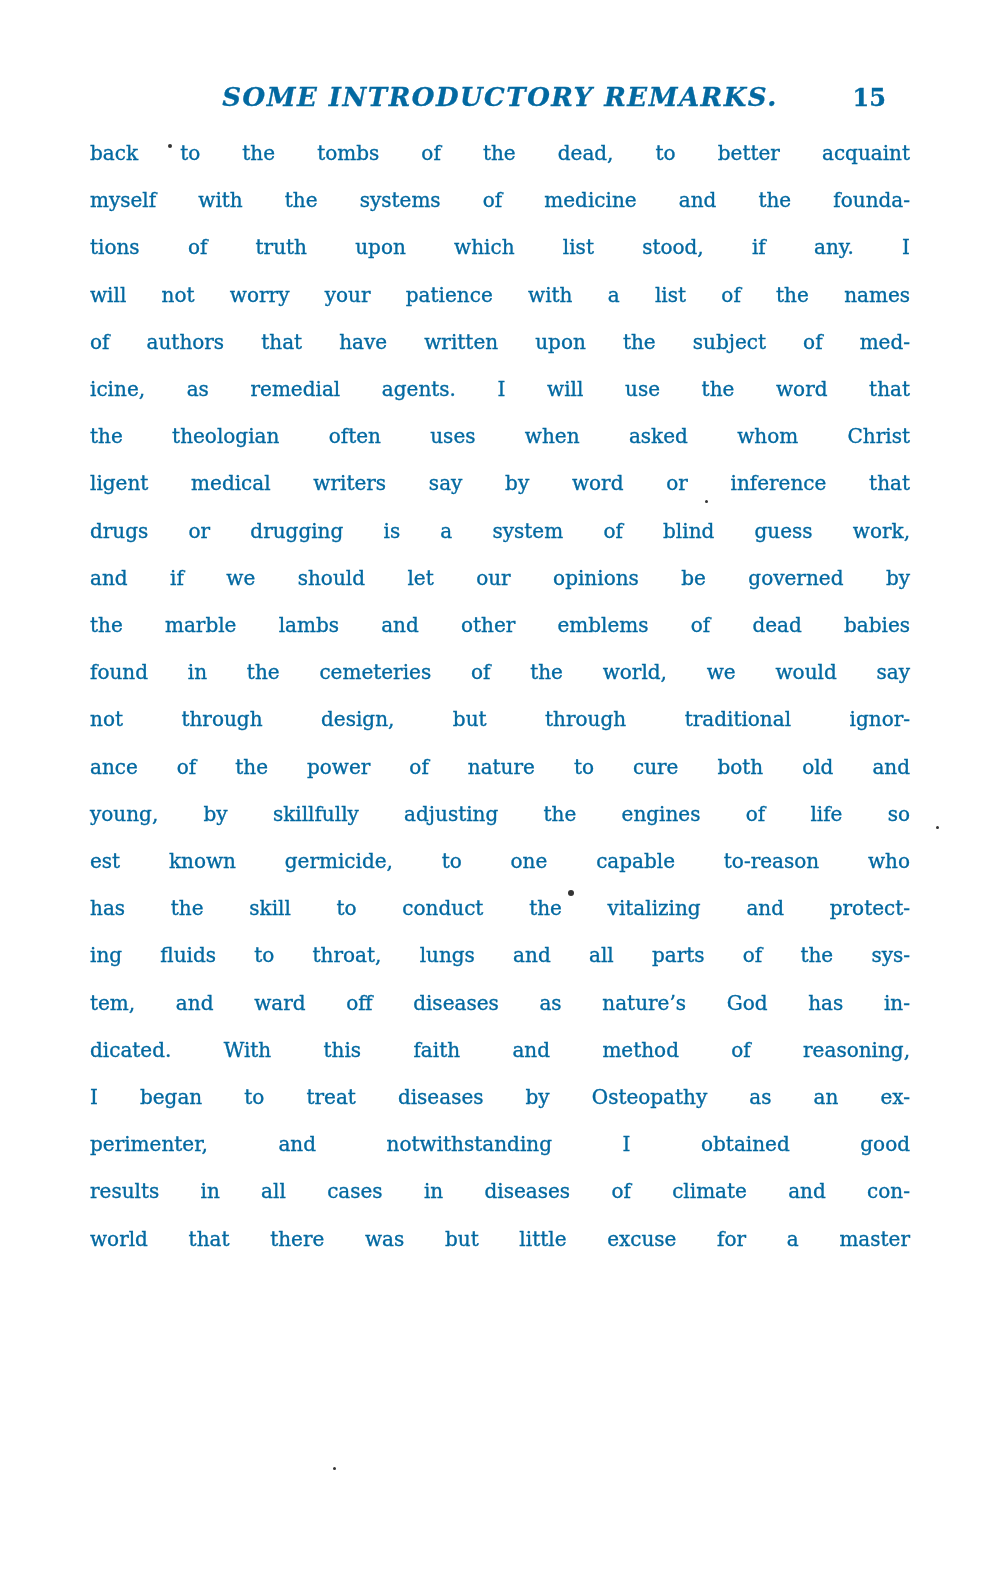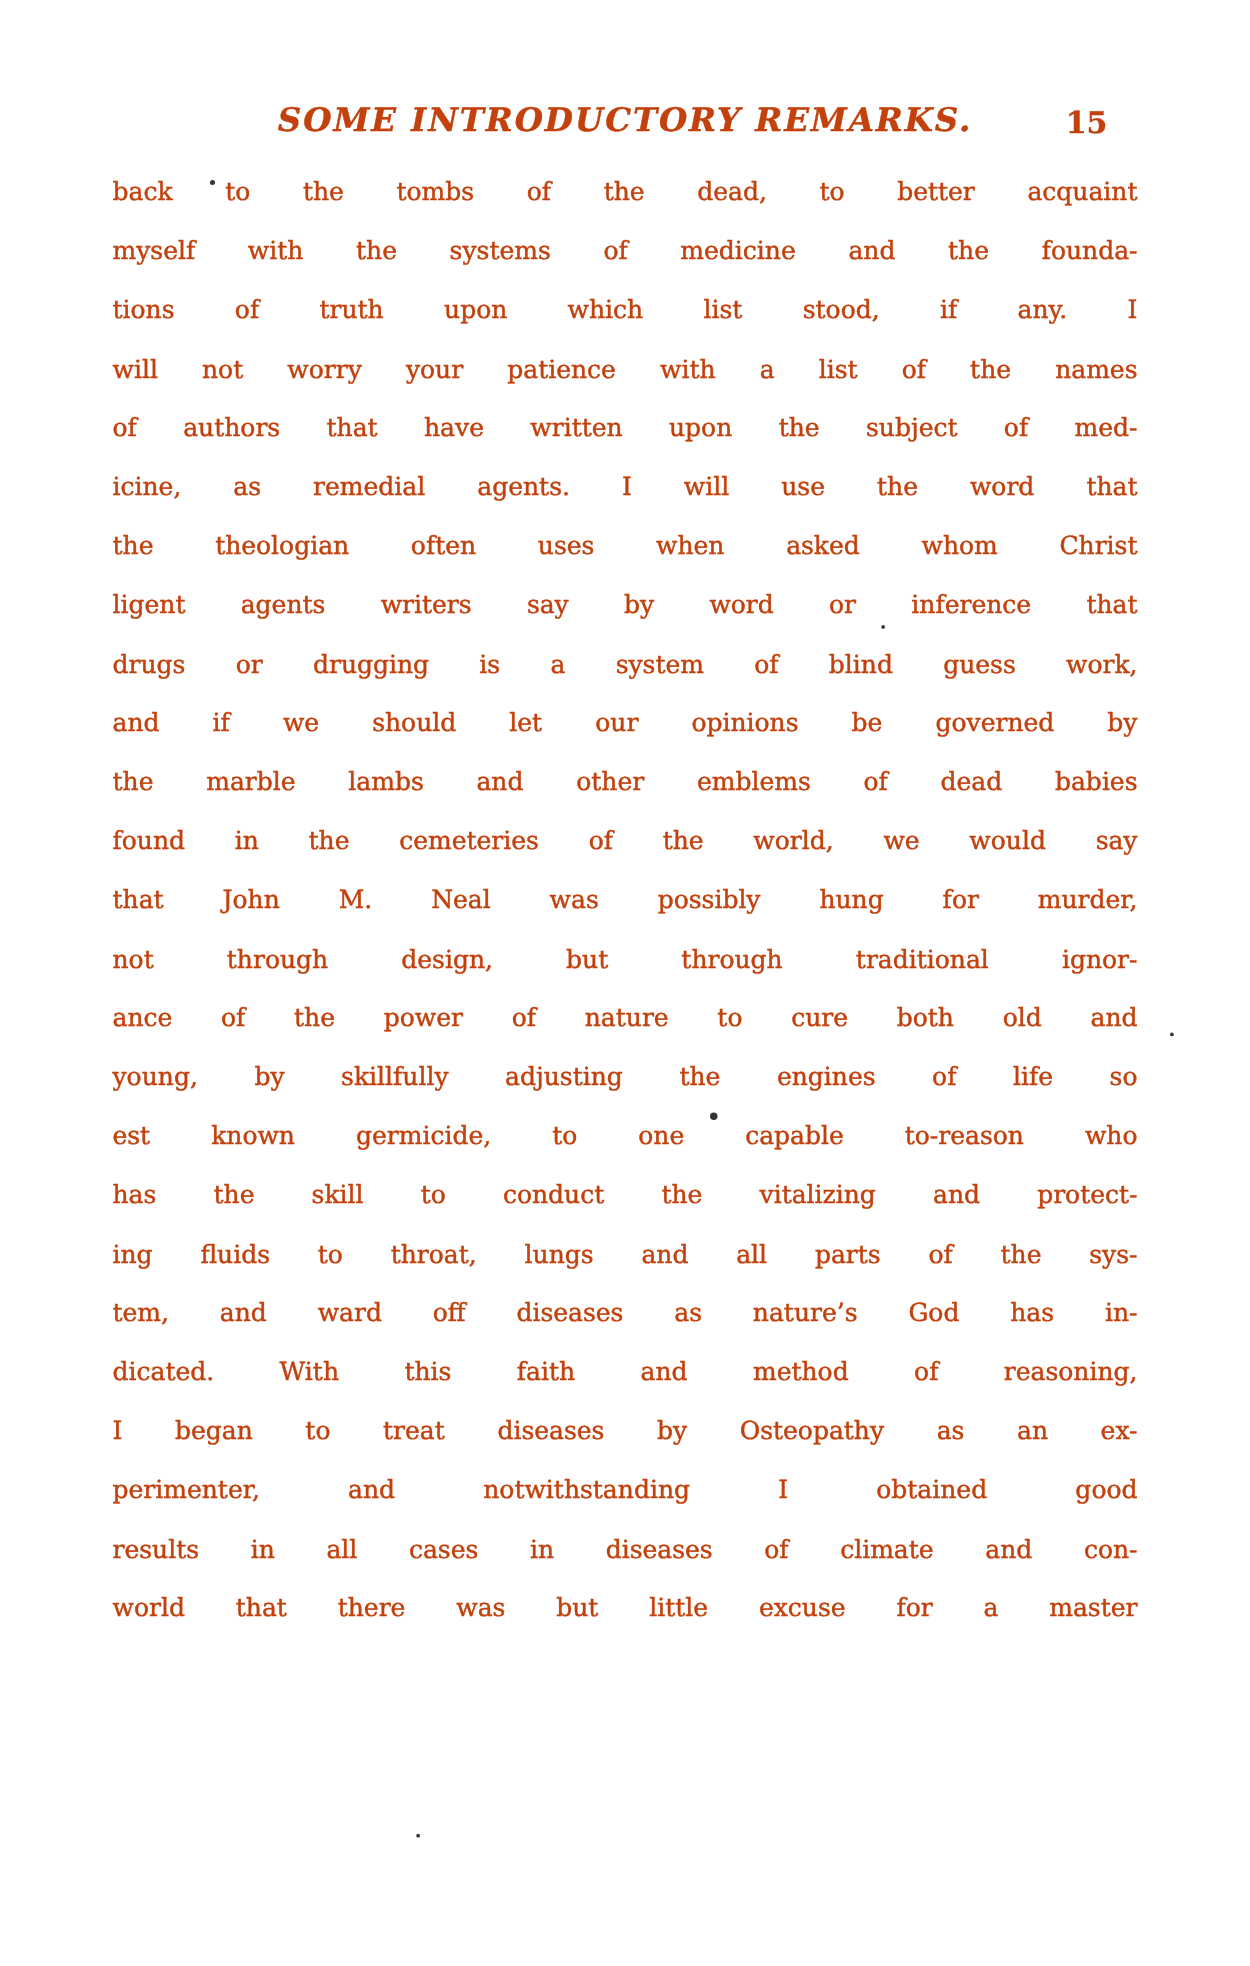--- a/index.html
+++ b/index.html
@@ -5,21 +5,21 @@
   html, body {
     margin: 0;
     padding: 0;
     background: #e8e8e8;
   }
   .page {
     position: relative;
     width: 1000px;
     height: 1573px;
     background: #ffffff;
-    color: #c2410c;
+    color: #0369a1;
     font-family: "DejaVu Serif", "Liberation Serif", serif;
     overflow: hidden;
   }
   
   .running-head {
     position: absolute;
     top: 82px;
     left: 90px;
     width: 820px;
     height: 34px;
@@ -86,26 +86,25 @@
   </header>
 
   <main class="body-text" id="body-lines">
       <div class="line"><span>back to the tombs of the dead, to better acquaint</span></div>
       <div class="line"><span>myself with the systems of medicine and the founda-</span></div>
       <div class="line"><span>tions of truth upon which list stood, if any.  I</span></div>
       <div class="line"><span>will not worry your patience with a list of the names</span></div>
       <div class="line"><span>of authors that have written upon the subject of med-</span></div>
       <div class="line"><span>icine, as remedial agents.  I will use the word that</span></div>
       <div class="line"><span>the theologian often uses when asked whom Christ</span></div>
-      <div class="line"><span>ligent agents writers say by word or inference that</span></div>
+      <div class="line"><span>ligent medical writers say by word or inference that</span></div>
       <div class="line"><span>drugs or drugging is a system of blind guess work,</span></div>
       <div class="line"><span>and if we should let our opinions be governed by</span></div>
       <div class="line"><span>the marble lambs and other emblems of dead babies</span></div>
       <div class="line"><span>found in the cemeteries of the world, we would say</span></div>
-      <div class="line"><span>that John M. Neal was possibly hung for murder,</span></div>
       <div class="line"><span>not through design, but through traditional ignor-</span></div>
       <div class="line"><span>ance of the power of nature to cure both old and</span></div>
       <div class="line"><span>young, by skillfully adjusting the engines of life so</span></div>
       <div class="line"><span>est known germicide, to one capable to-reason who</span></div>
       <div class="line"><span>has the skill to conduct the vitalizing and protect-</span></div>
       <div class="line"><span>ing fluids to throat, lungs and all parts of the sys-</span></div>
       <div class="line"><span>tem, and ward off diseases as nature’s God has in-</span></div>
       <div class="line"><span>dicated.  With this faith and method of reasoning,</span></div>
       <div class="line"><span>I began to treat diseases by Osteopathy as an ex-</span></div>
       <div class="line"><span>perimenter, and notwithstanding I obtained good</span></div>

